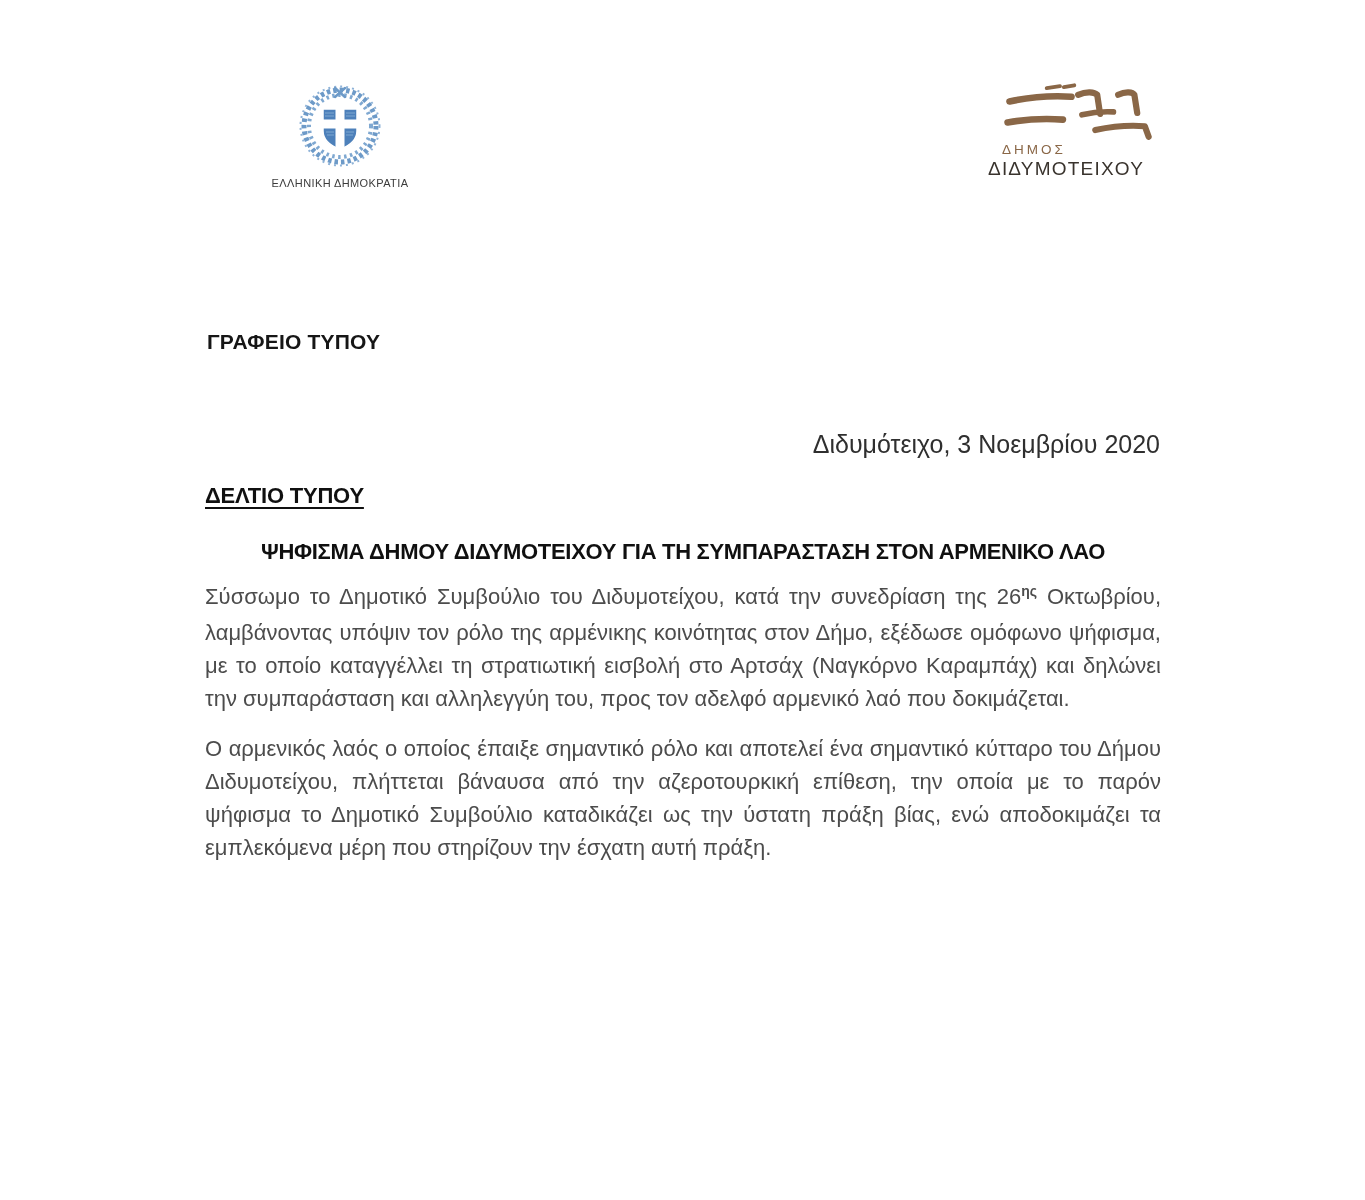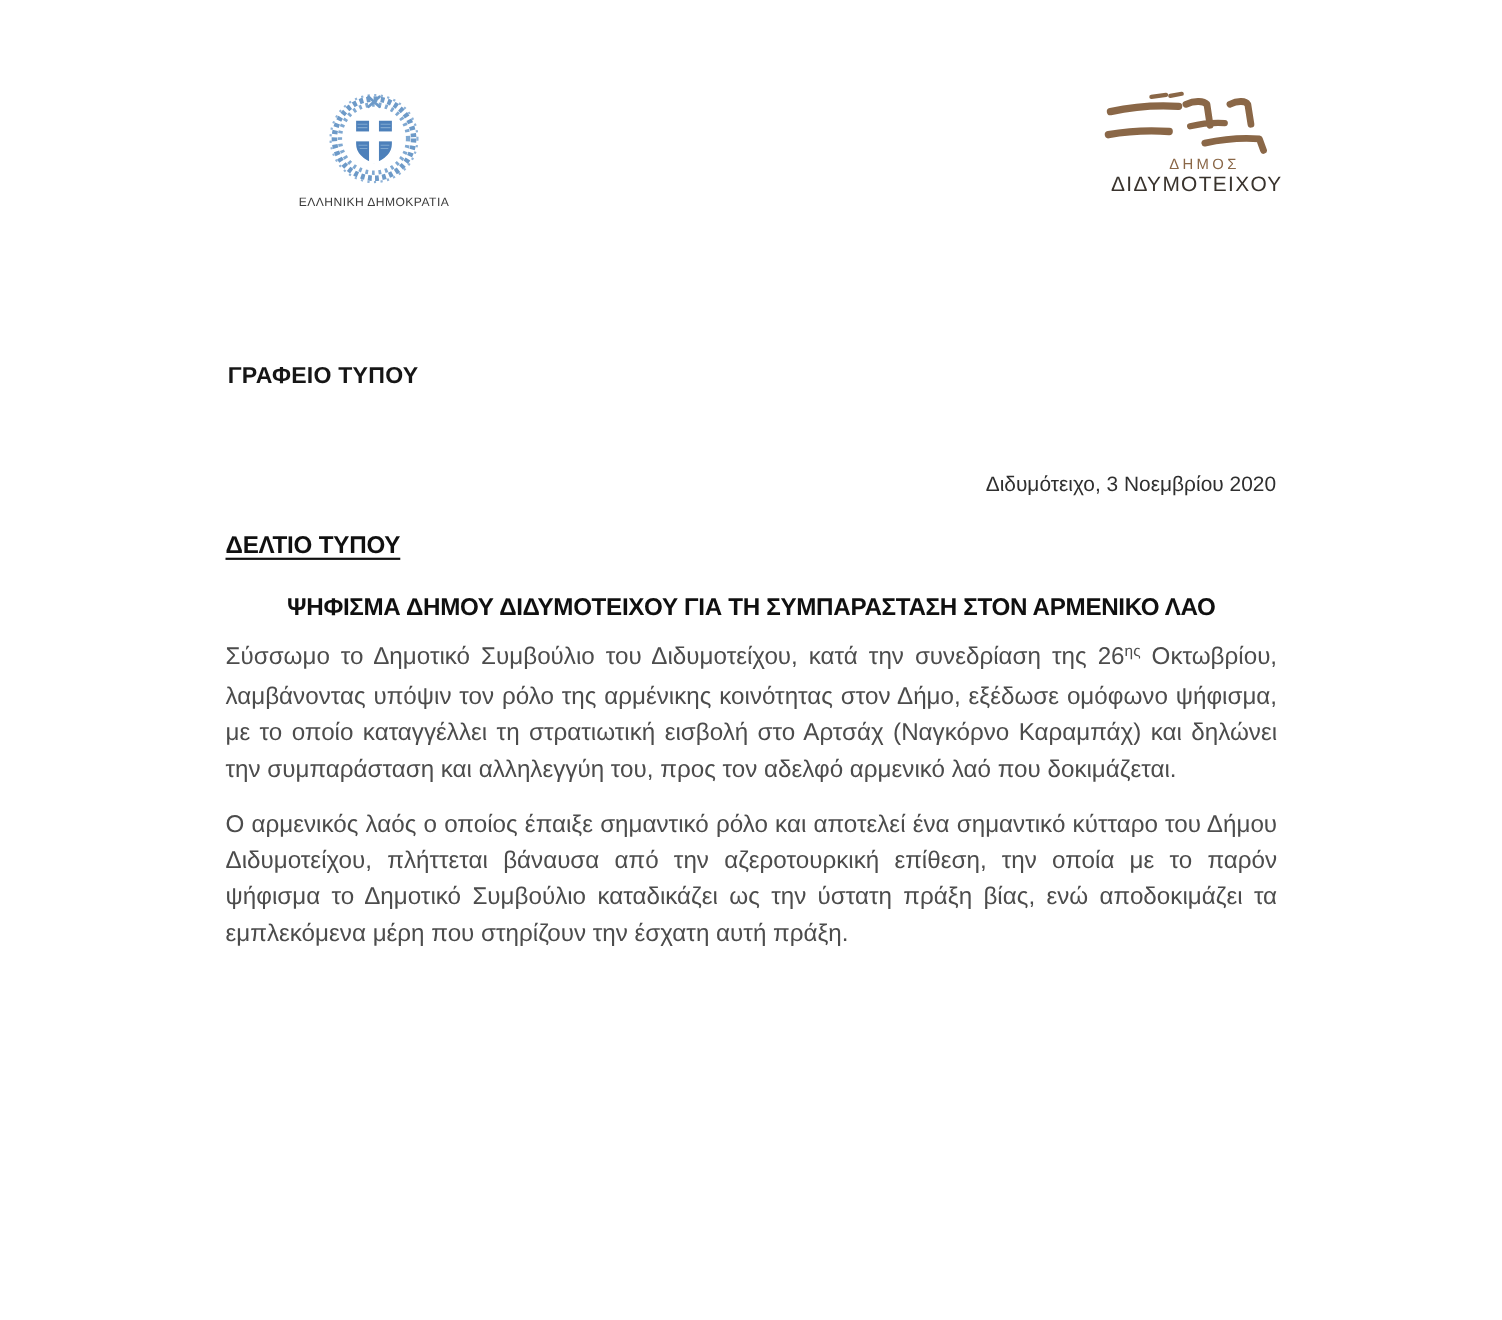--- a/index.html
+++ b/index.html
@@ -28,21 +28,20 @@
     color: #3c3c3c;
     white-space: nowrap;
   }
 
   
   .logo-block {
     position: absolute;
     left: 988px;
     top: 82px;
     width: 200px;
-    text-align: center;
   }
   .logo-art { display: block; margin-left: 12px; }
   .logo-title {
     margin-top: 2px;
     margin-left: 14px;
     font-size: 13.5px;
     letter-spacing: 3px;
     color: #8a6747;
     white-space: nowrap;
   }
@@ -63,21 +62,21 @@
     font-weight: bold;
     color: #161616;
     letter-spacing: 0.2px;
   }
   .dateline {
     position: absolute;
     left: 205px;
     top: 430px;
     width: 955px;
     text-align: right;
-    font-size: 19px;
+    font-size: 25px;
     color: #2f2f2f;
   }
   .doc-title {
     position: absolute;
     left: 205px;
     top: 483px;
     width: 956px;
     text-align: left;
     font-size: 22px;
     font-weight: bold;
@@ -108,20 +107,21 @@
     font-size: 22px;
     line-height: 33px;
     text-align: justify;
     color: #4c4c4c;
   }
   .body-text p { margin: 0 0 17px 0; }
   .sup {
     font-size: 14px;
     position: relative;
     top: -8px;
+    font-weight: bold;
   }
   .signature {
     position: absolute;
     left: 205px;
     top: 978px;
     width: 956px;
     text-align: center;
     font-size: 23px;
     font-weight: bold;
     color: #151515;

